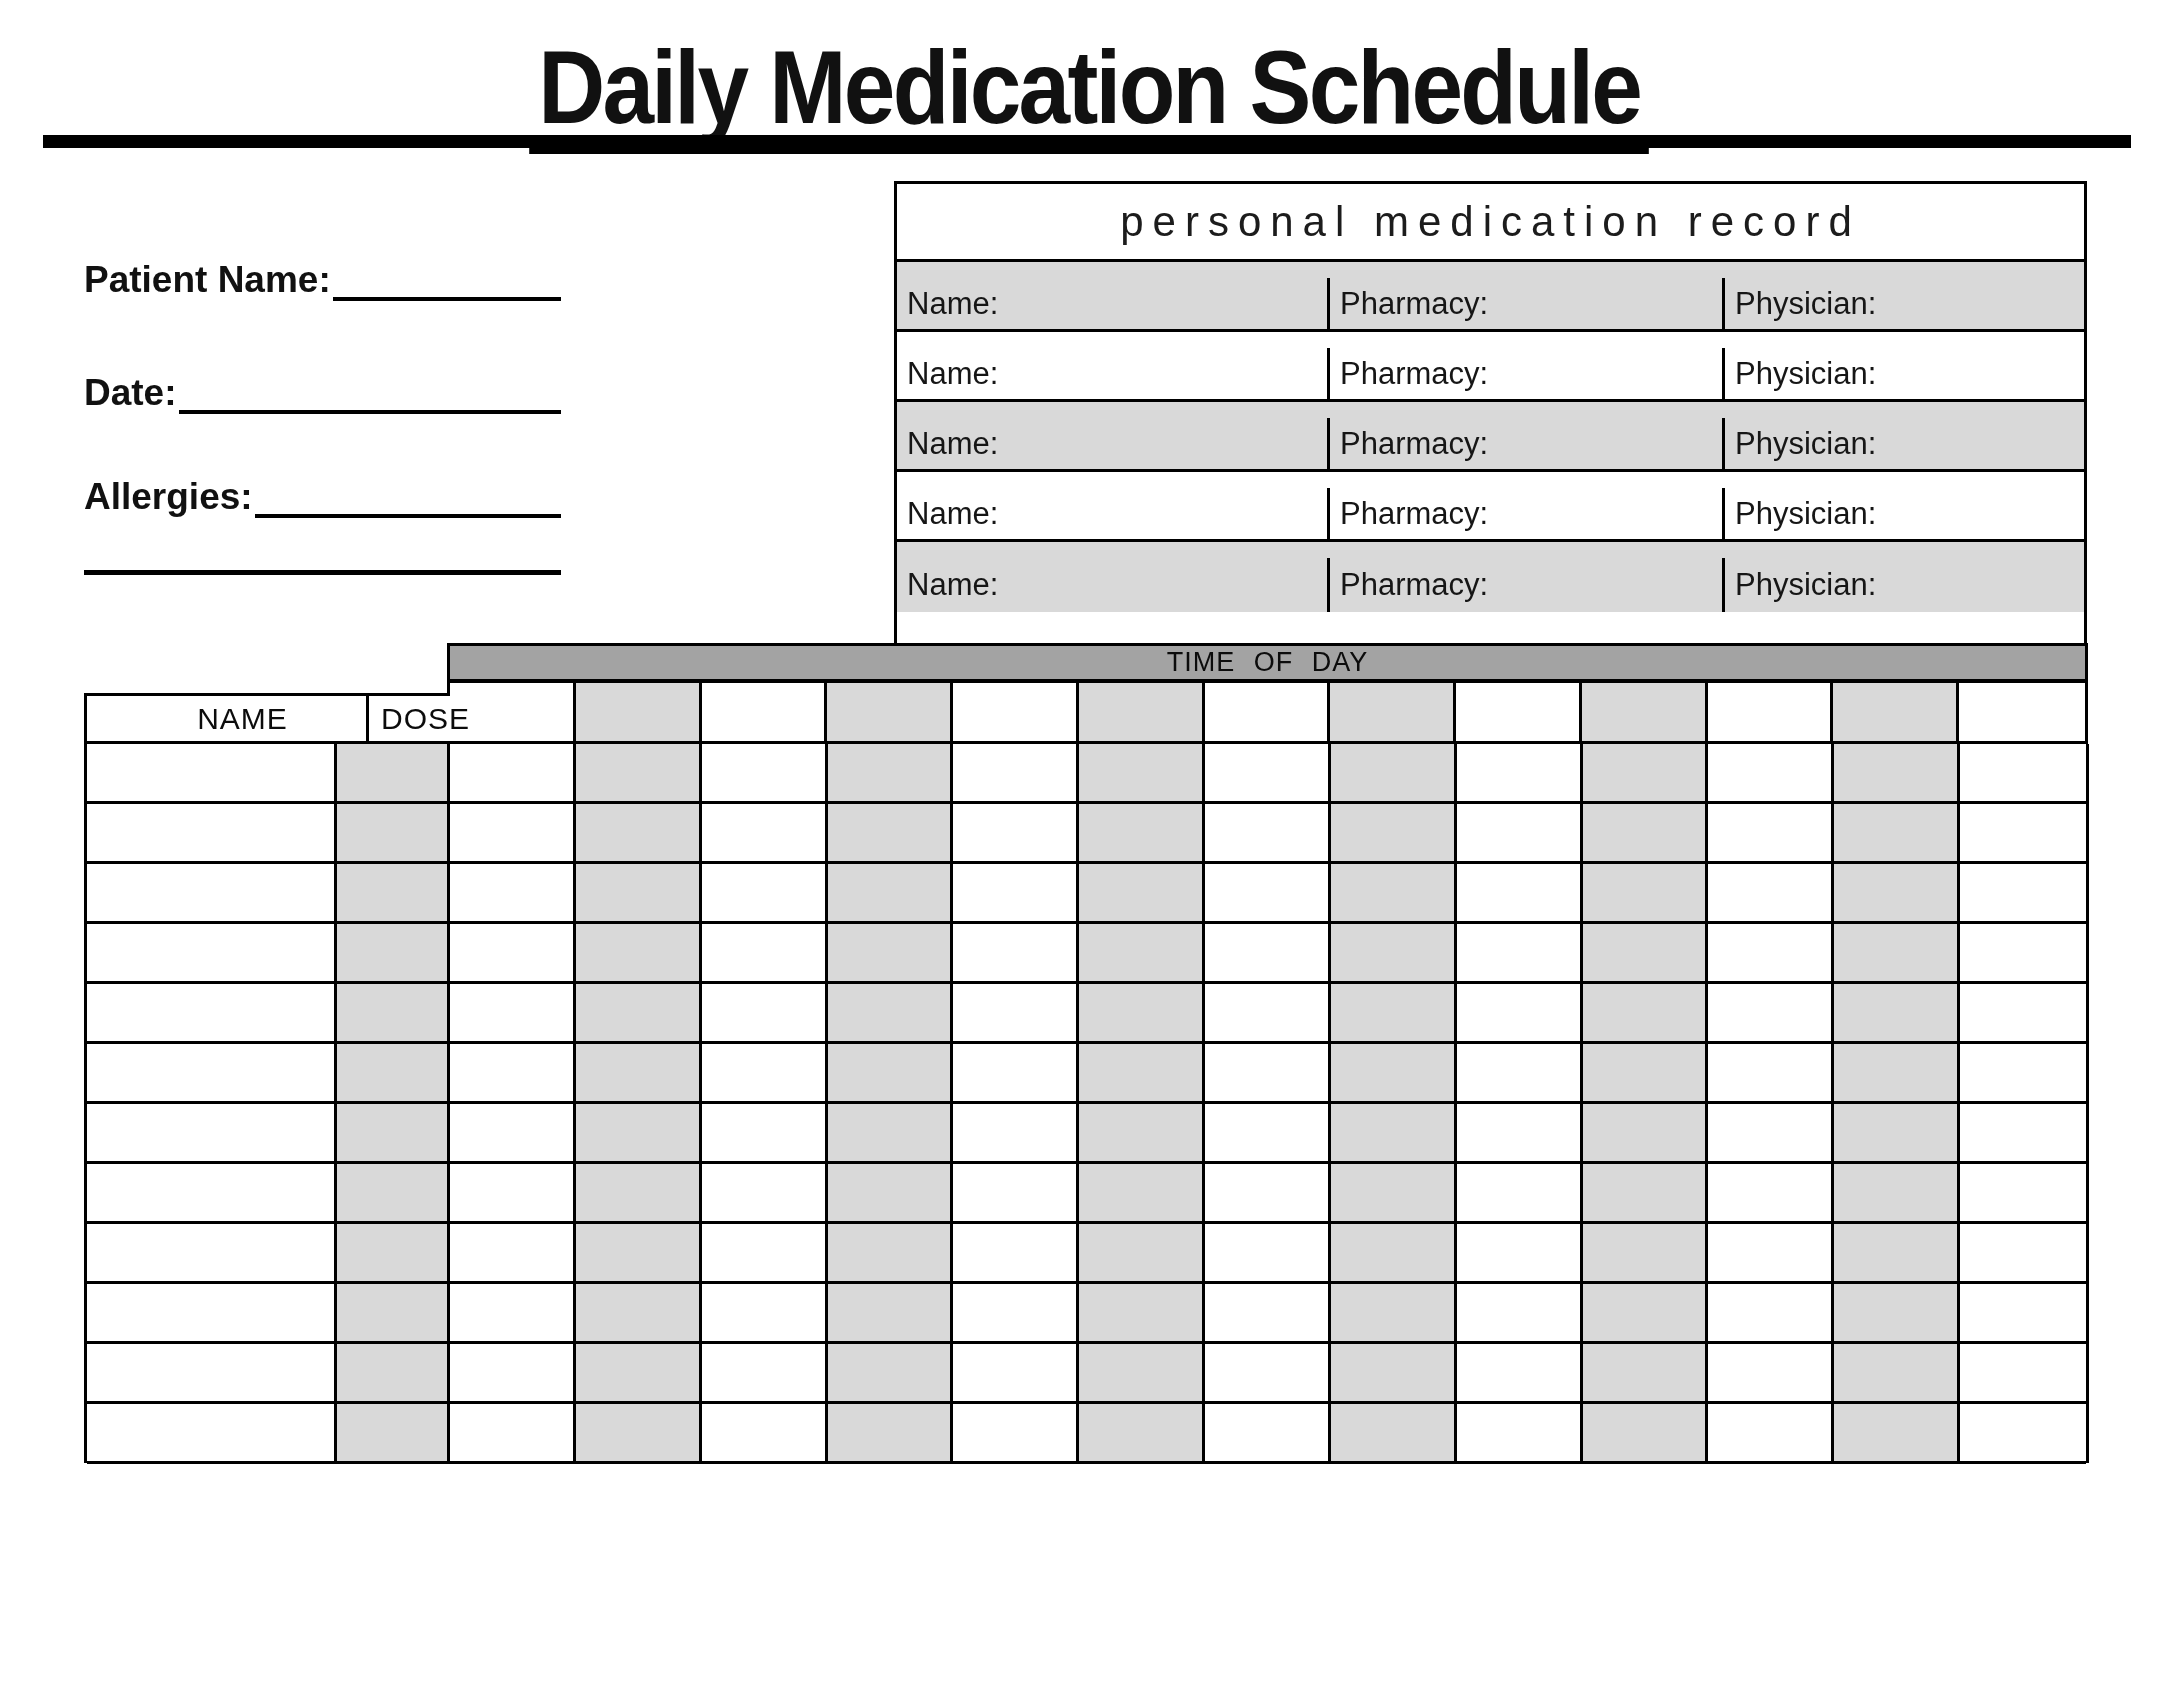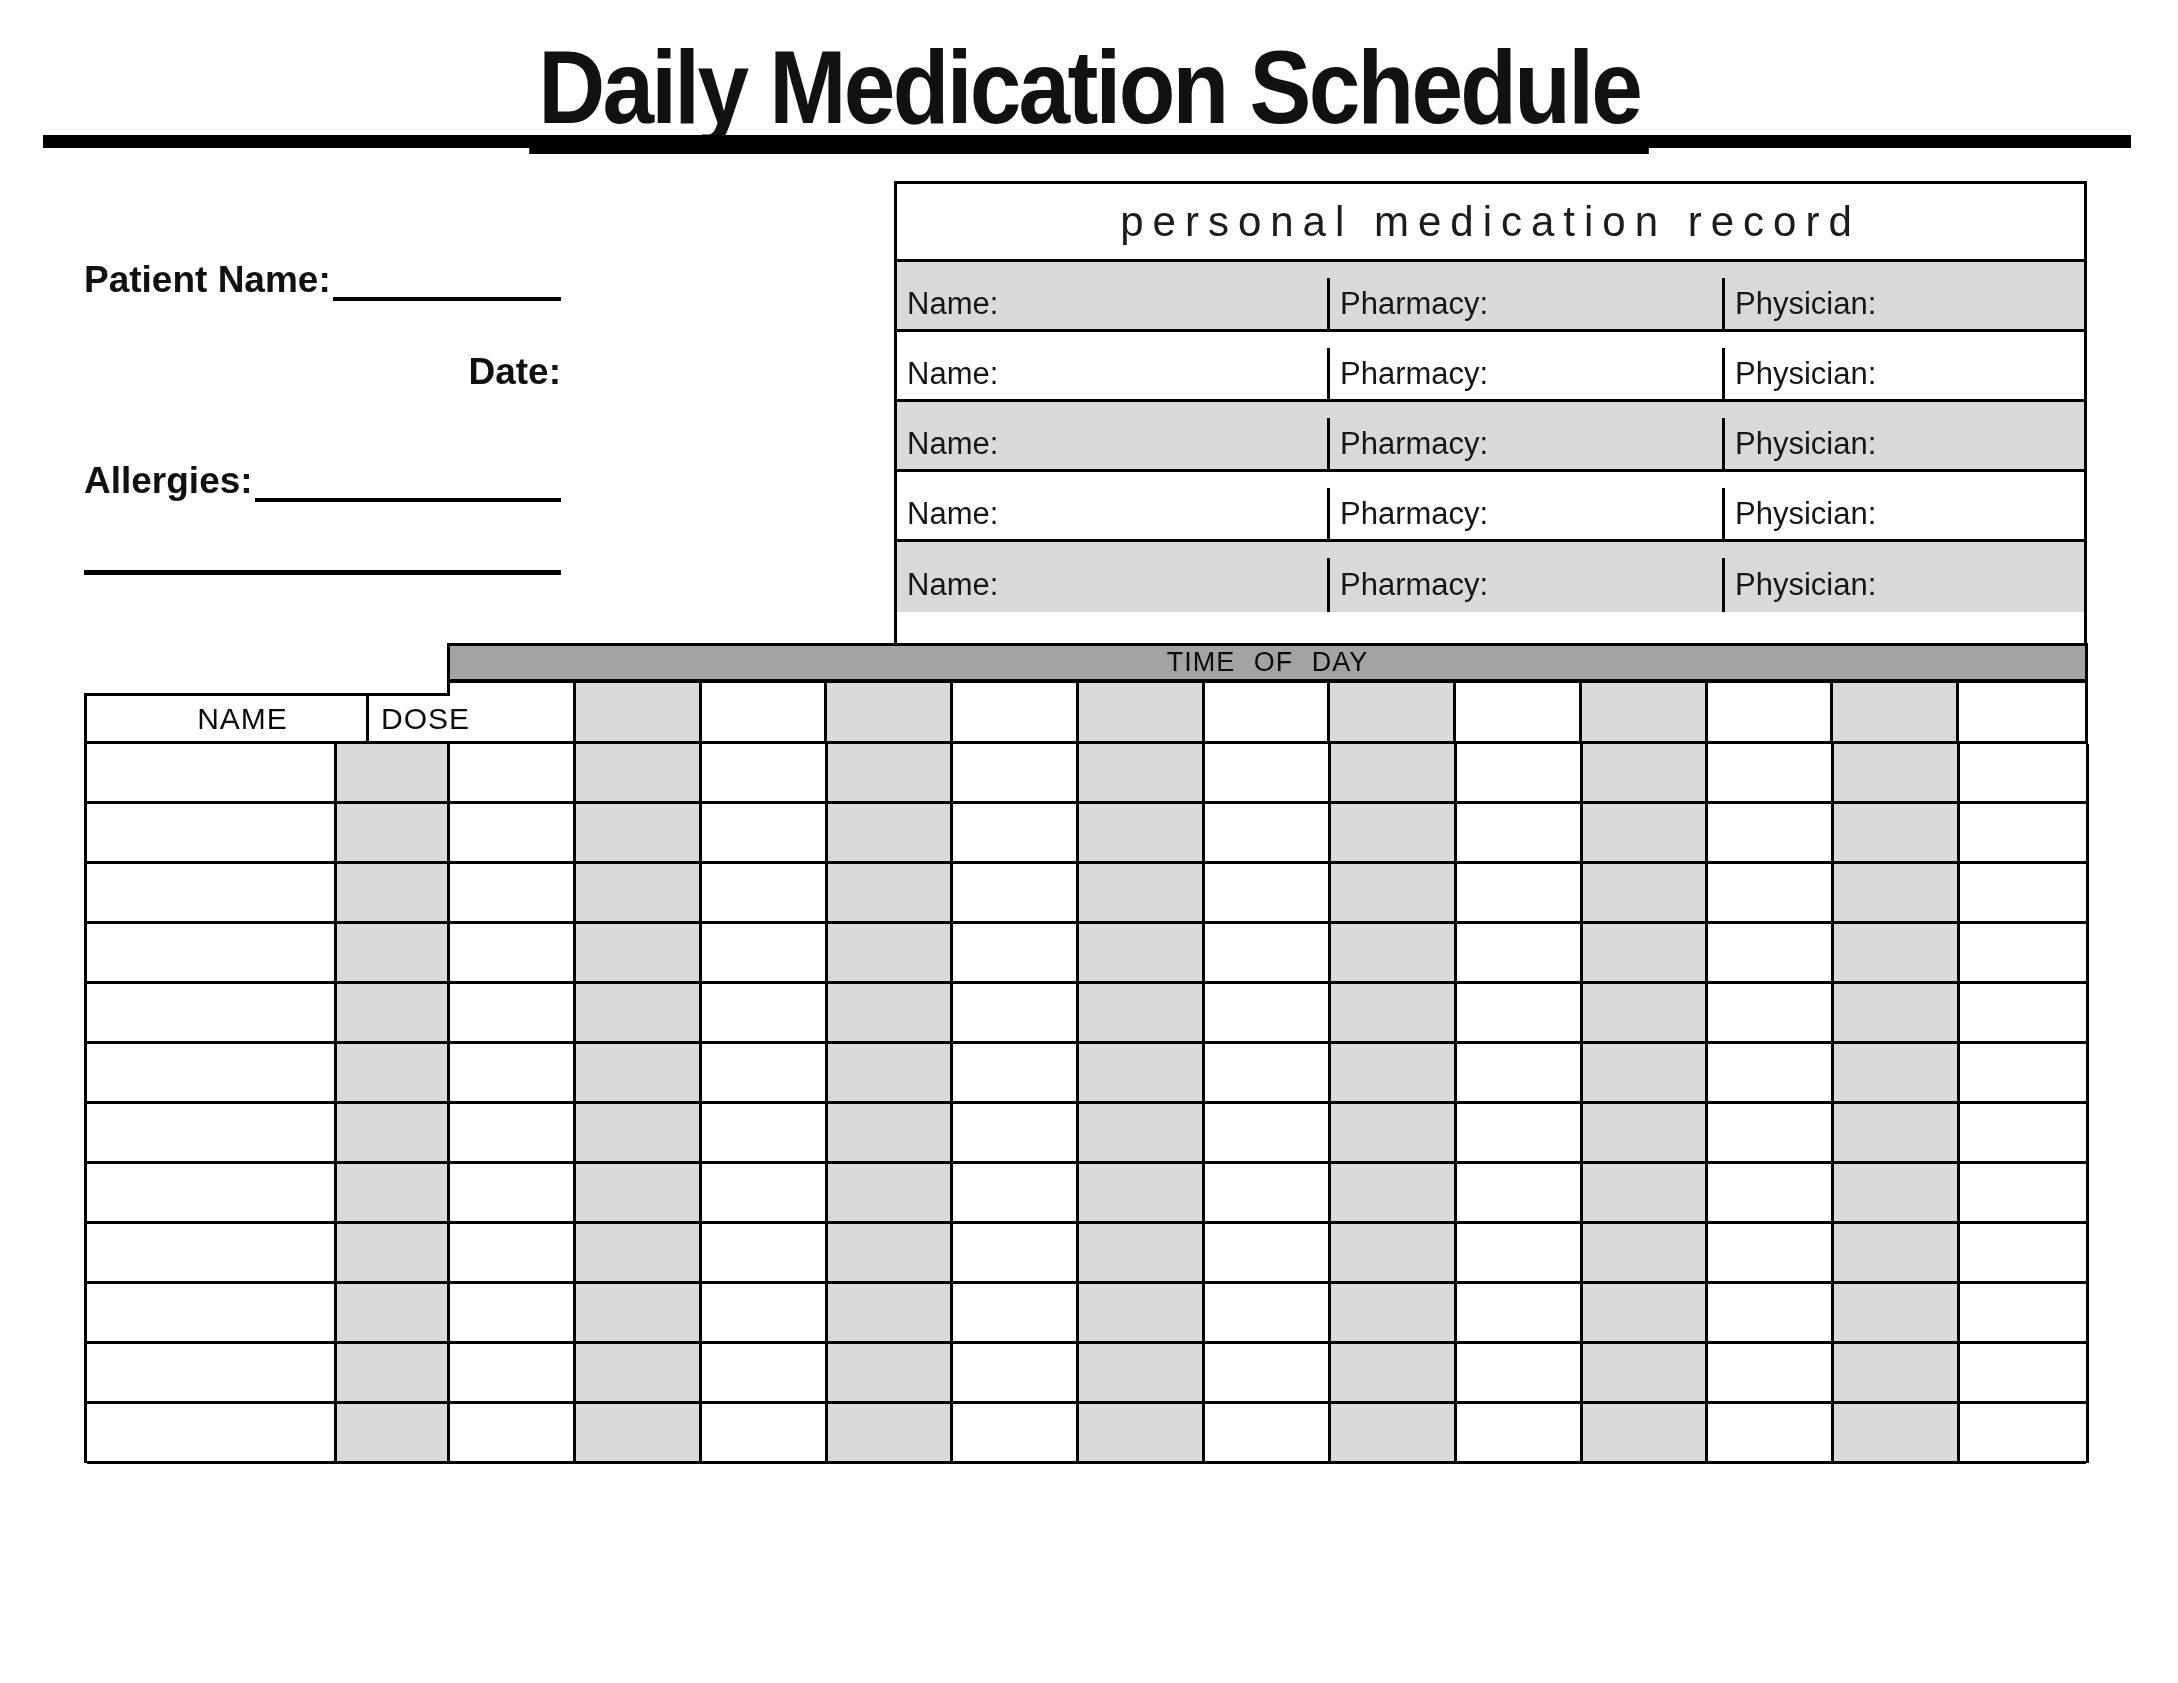--- a/index.html
+++ b/index.html
@@ -41,22 +41,22 @@
     position:absolute;left:84px;width:477px;height:46px;
     display:flex;align-items:flex-end;
   }
   .field .flabel{
     font-size:37px;font-weight:bold;line-height:1.1;white-space:nowrap;
   }
   .field .fline{
     flex:1;border-bottom:4px solid var(--line);height:36px;margin-left:2px;
   }
   .f-patient{top:255px;}
-  .f-date{top:352px;flex-direction:column;}
-  .f-allergies{top:456px;}
+  .f-date{top:368px;}
+  .f-allergies{top:472px;}
   .extra-line{
     position:absolute;left:84px;top:570px;width:477px;height:5px;
     background:var(--line);
   }
   
   .record{
     position:absolute;left:894px;top:181px;width:1193px;height:504px;
     border:3px solid var(--line);
     box-sizing:border-box;
     background:#fff;

